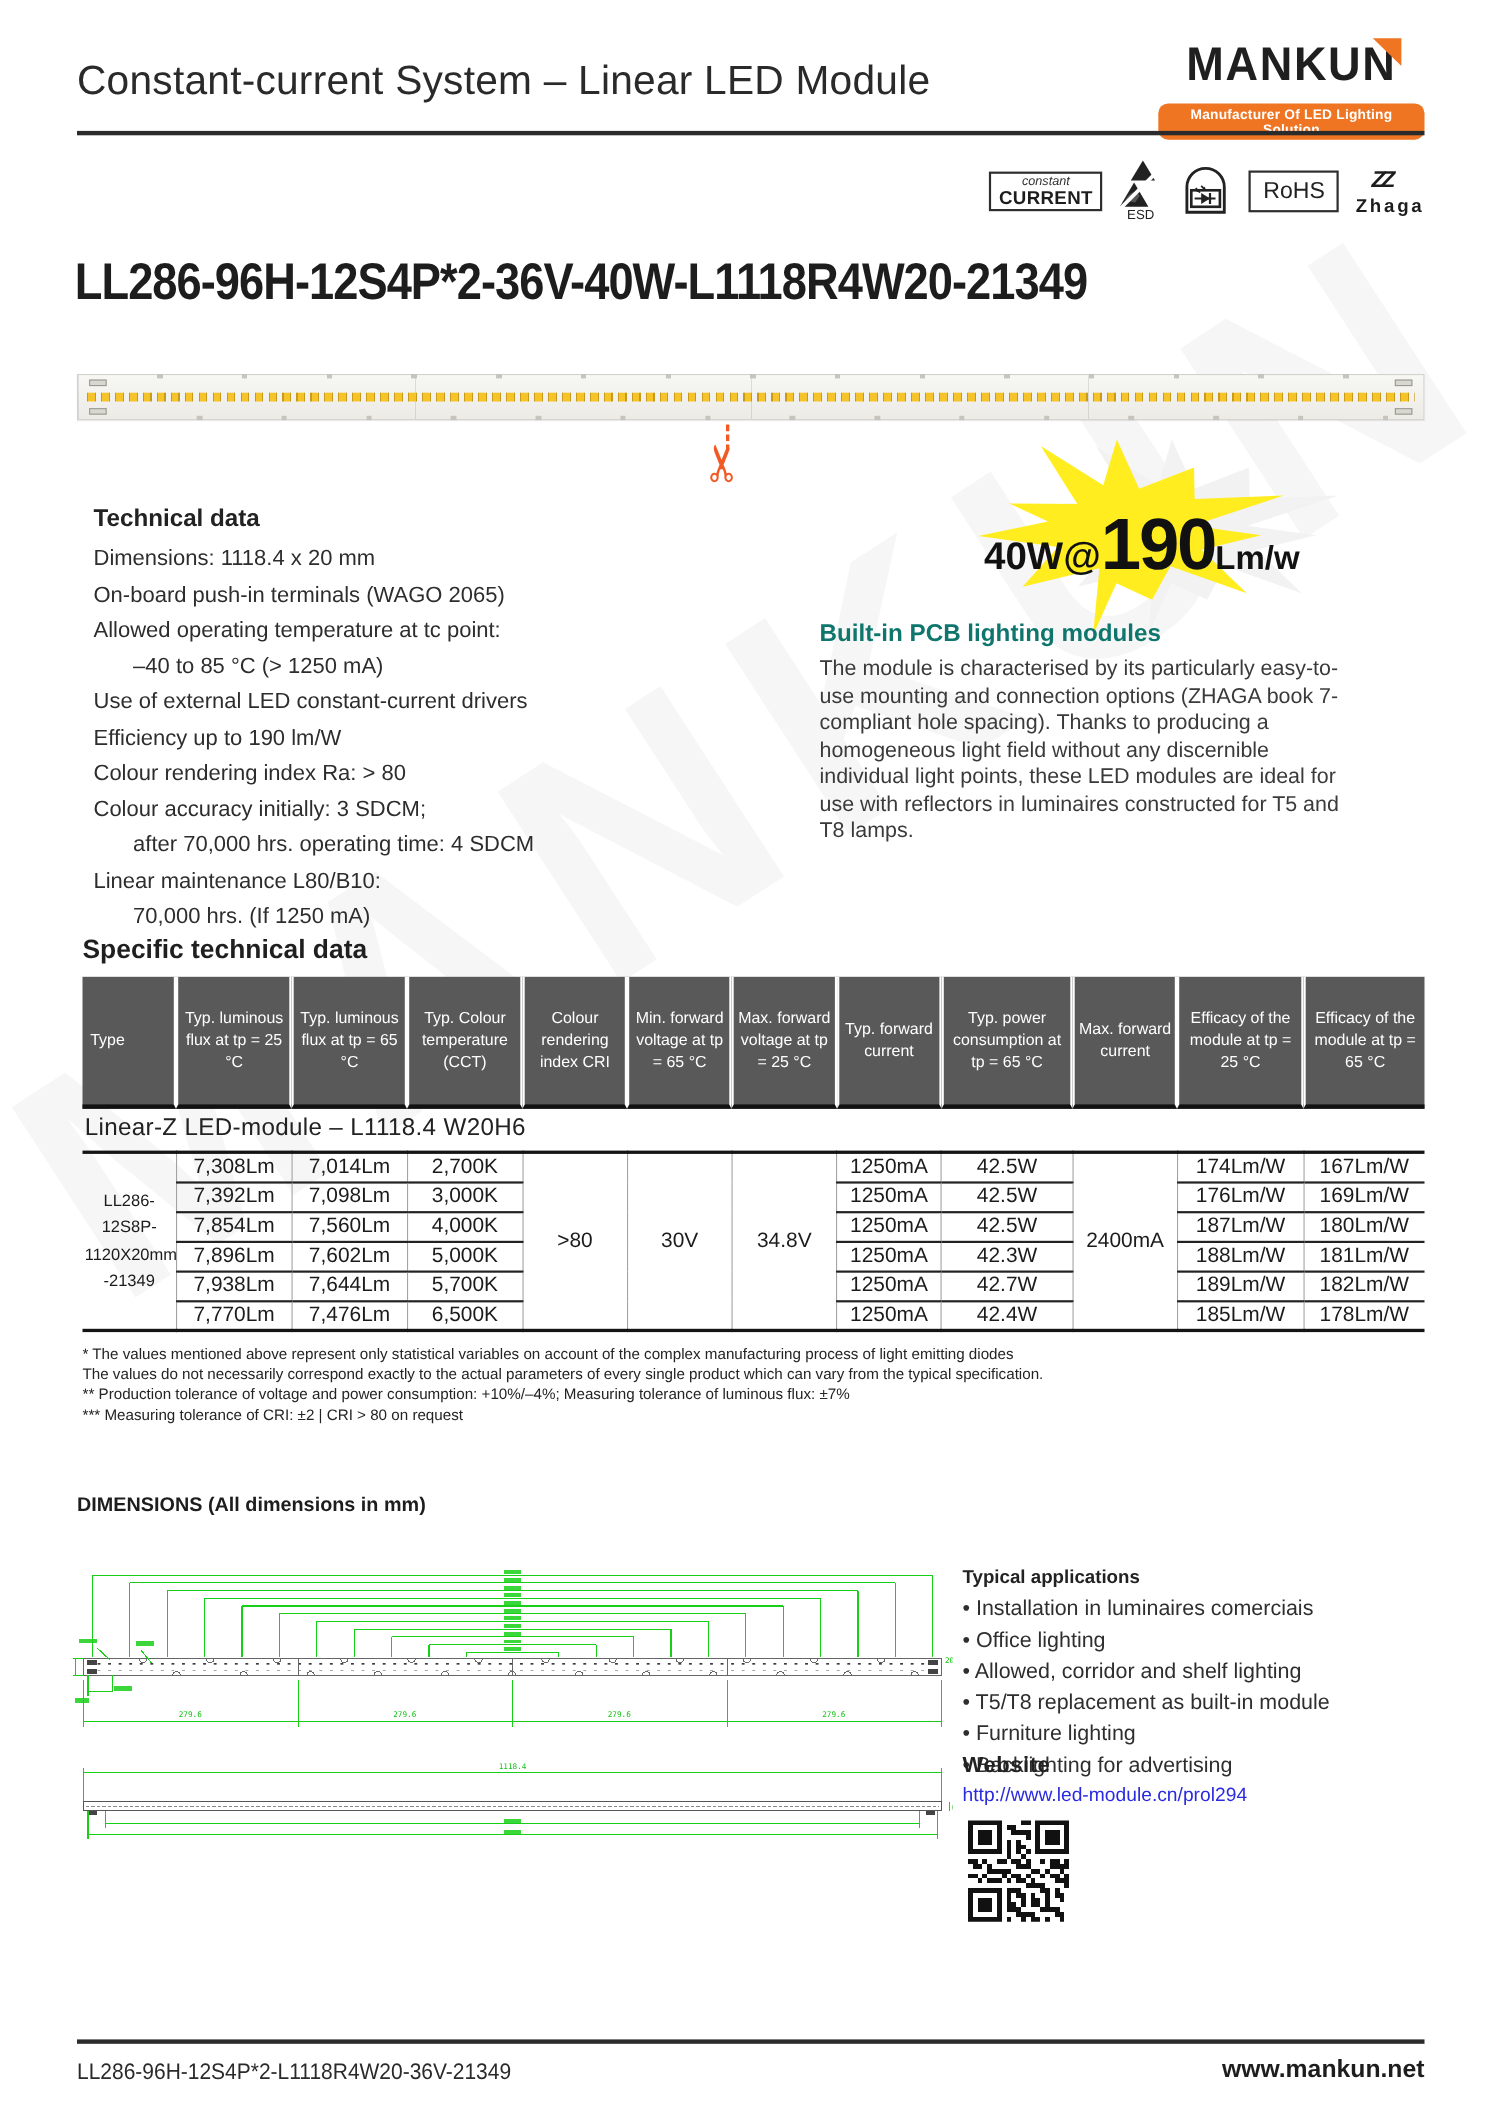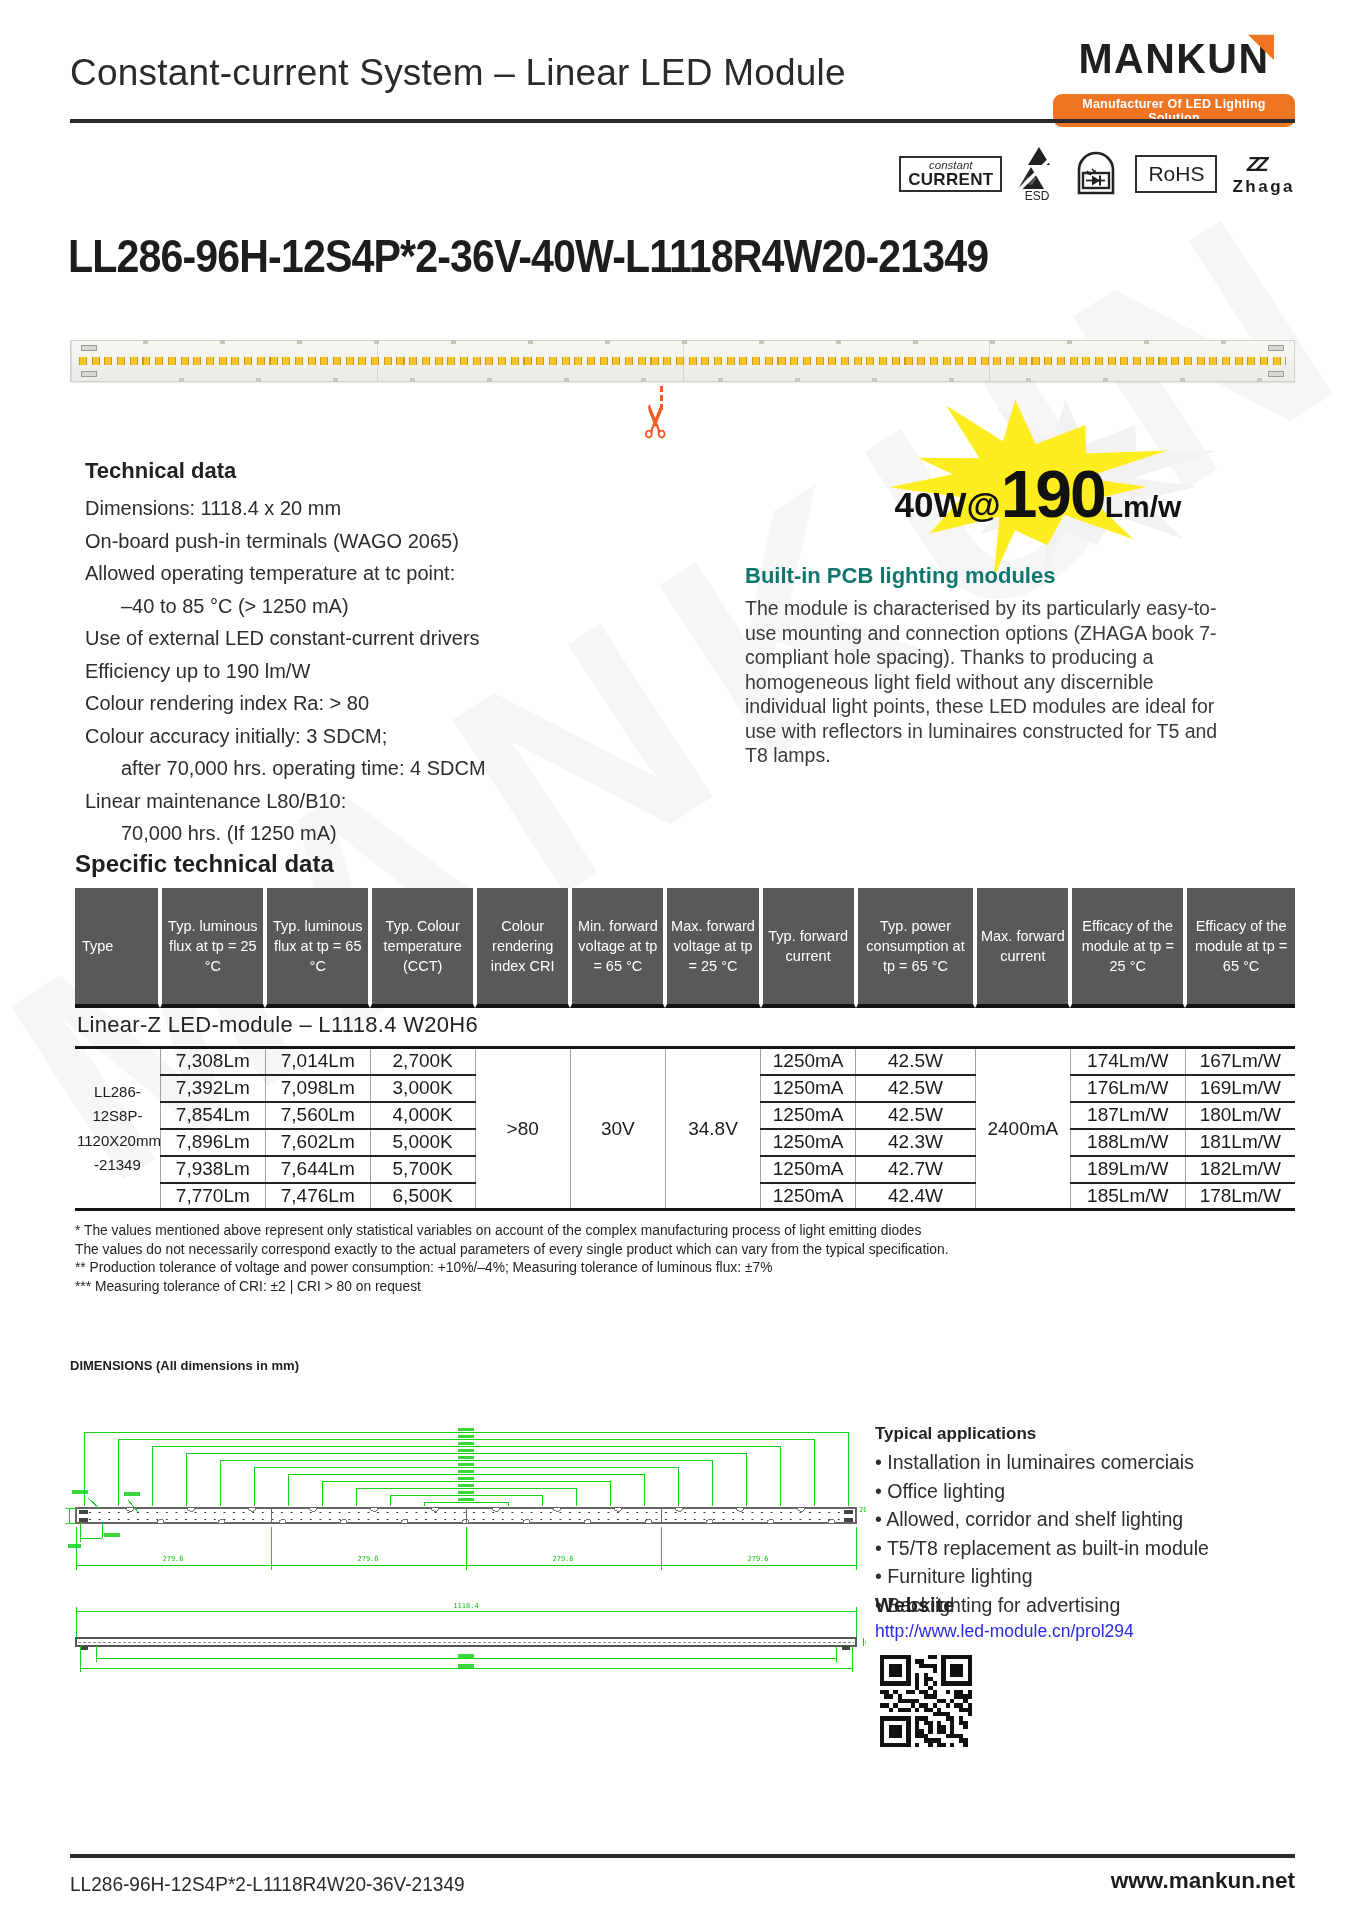--- a/index.html
+++ b/index.html
@@ -84,21 +84,21 @@
   #spec-body { border-collapse:collapse; border-top:3px solid #141414; border-bottom:3px solid #141414; }
   #spec-body td { font-size:19px; color:#1b1b1b; text-align:center; height:27px; padding:0 2px;
     border-right:1px solid #a3a3a3; background:transparent; }
   #spec-body td.last { border-right:none; }
   #spec-body td.rb { border-bottom:2px solid #222; }
   #spec-body td.type-cell { font-size:15px; line-height:1.62; }
   
   .foot-notes { position:absolute; left:75px; top:1222px; width:1230px; }
   .fnote { font-size:13.8px; line-height:18.5px; color:#242424; }
   
-  .dim-h { position:absolute; left:70px; top:1358px; font-size:13px; font-weight:700; color:#1d1d1d; }
+  .dim-h { position:absolute; left:70px; top:1358px; font-size:18px; font-weight:700; color:#1d1d1d; }
   .drawing { position:absolute; left:66px; top:1420px; width:800px; height:262px; }
   
   .apps { position:absolute; left:875px; top:1424px; width:450px; }
   .apps h3 { font-size:17px; font-weight:700; margin-bottom:4px; color:#222; }
   .app-item { font-size:19.5px; line-height:28.5px; color:#2e2e2e; }
   .app-item::before { content:"• "; }
   
   .web { position:absolute; left:875px; top:1594px; }
   .web h3 { font-size:20px; font-weight:700; color:#222; letter-spacing:0.5px; }
   .web a { font-size:17.5px; color:#2a2ae0; text-decoration:none; display:inline-block; margin-top:4px; }

